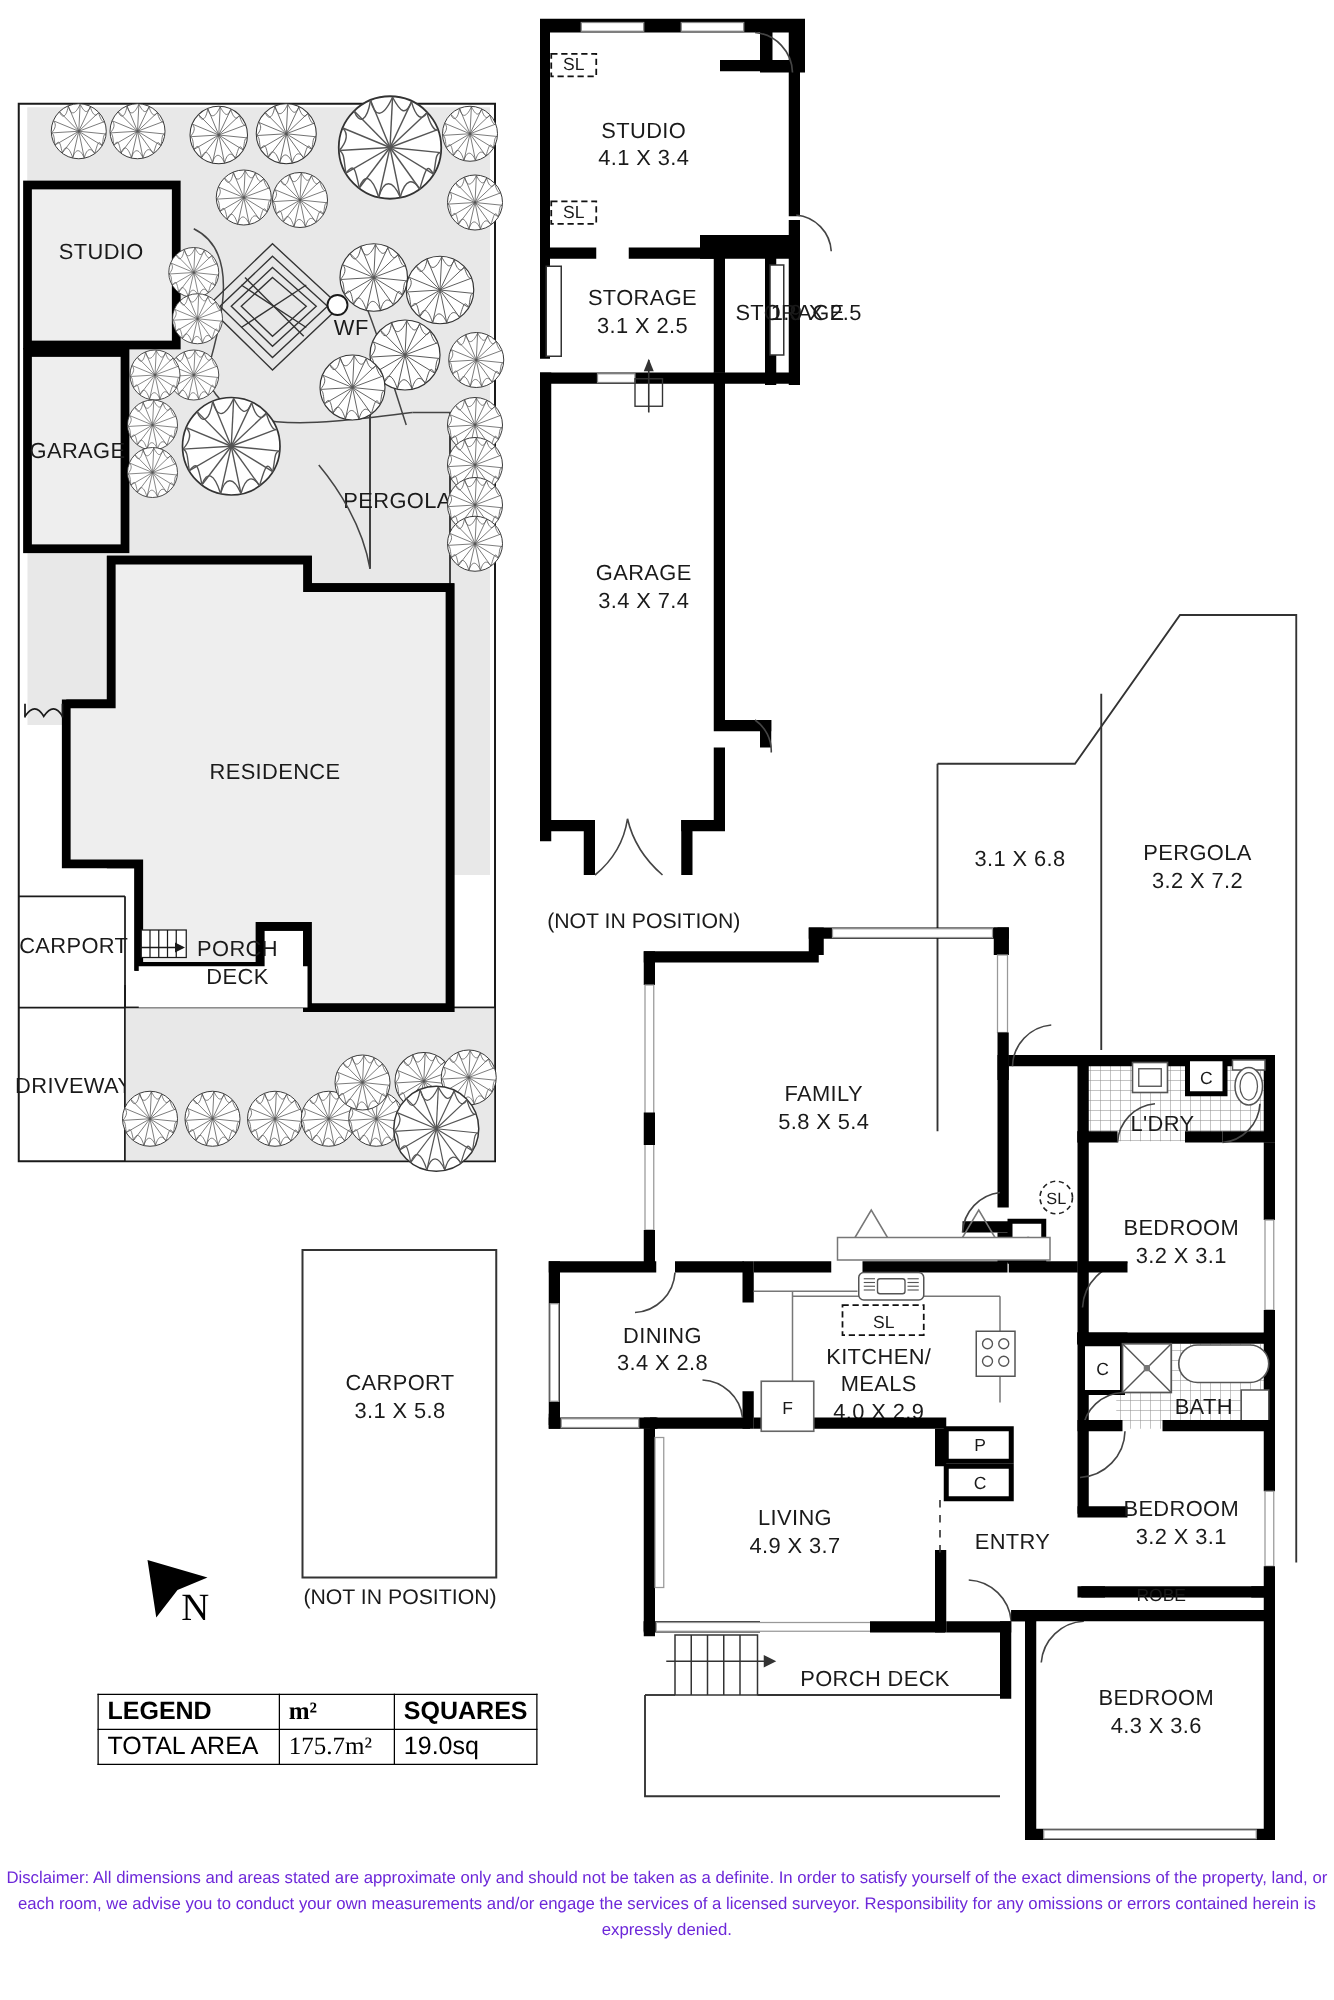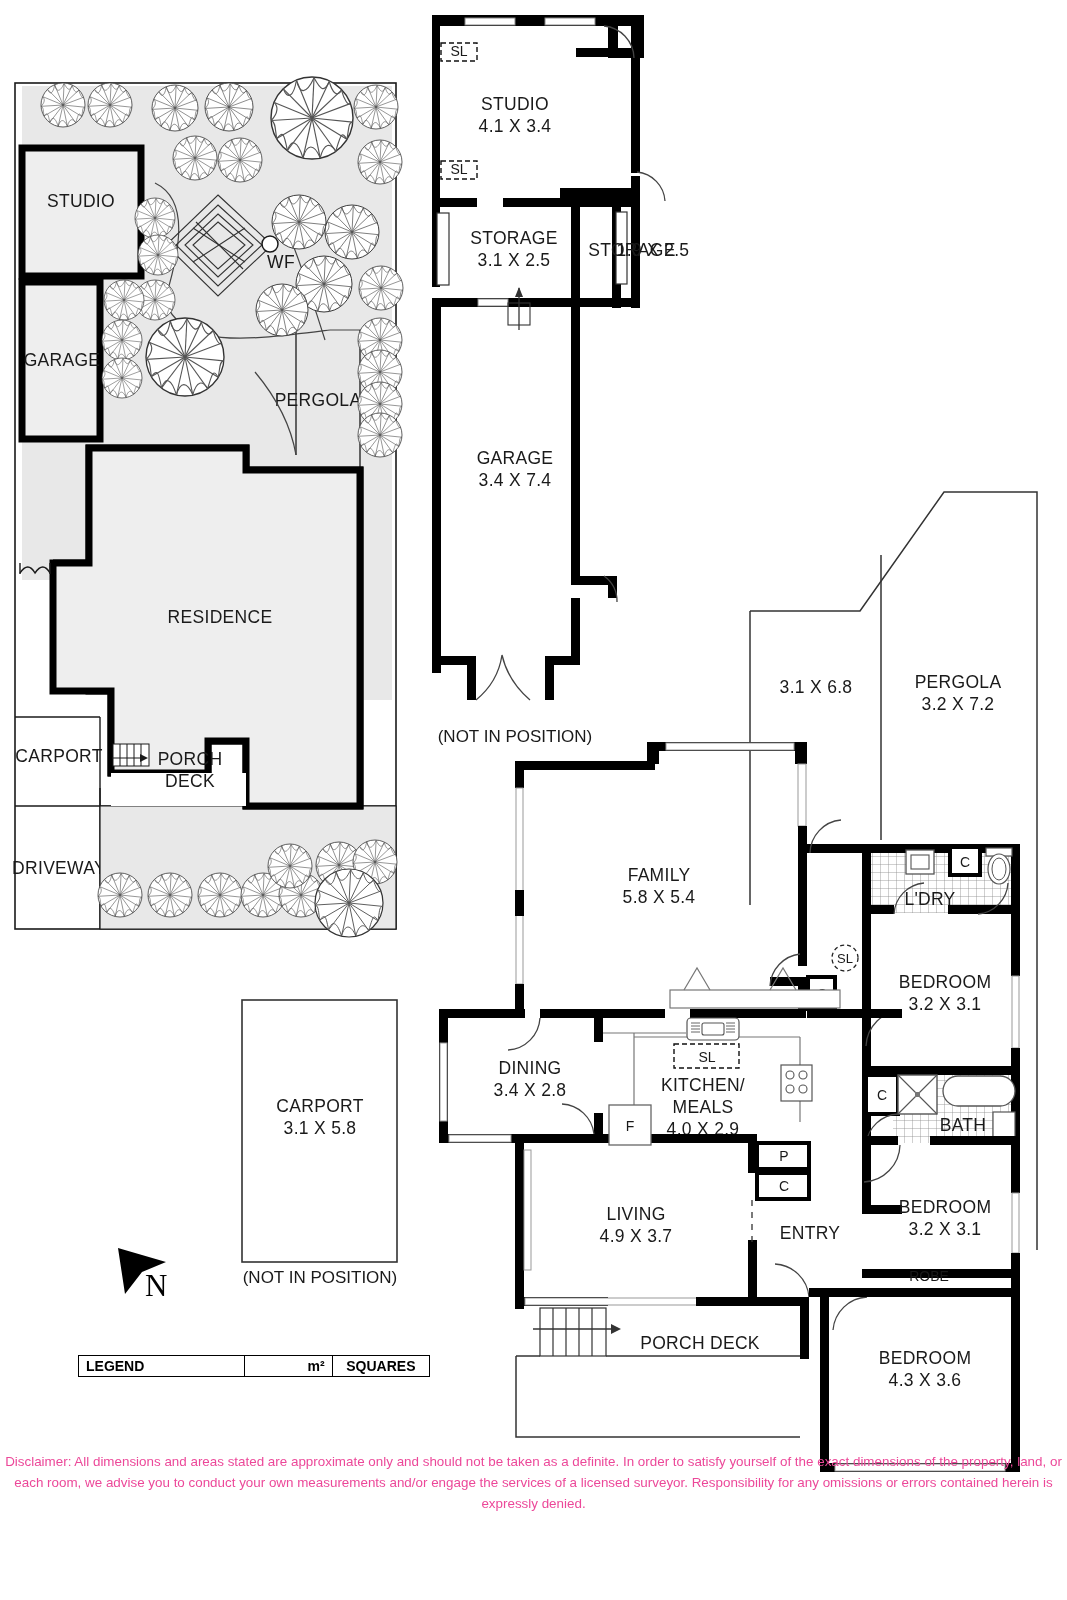--- a/index.html
+++ b/index.html
@@ -9,31 +9,31 @@
   svg{display:block;}
   .lbl{font-family:"Liberation Sans", sans-serif;fill:#1a1a1a;text-anchor:middle;}
   .rm{font-size:17.5px;letter-spacing:.3px;}
   .dim{font-size:17.5px;letter-spacing:.3px;}
   .sm{font-size:14px;}
   .tiny{font-size:13px;}
   .np{font-size:17px;}
   .vert{writing-mode:vertical-rl;}
   
   #legend{position:absolute;left:78px;top:1355px;width:352px;
-          border-collapse:collapse;font-size:14px;}
+          border-collapse:collapse;font-size:20px;}
   #legend td,#legend th{border:1px solid #000;padding:2px 7px;
           font-family:"Liberation Sans", sans-serif;color:#000;}
   #legend th{font-weight:bold;}
   #legend .c1{text-align:left;width:178px;}
-  #legend .c2{text-align:right;width:88px;}
+  #legend .c2{text-align:left;width:88px;font-family:Liberation Serif, serif;}
   #legend .c3{width:86px;}
   #legend tr td.c1{font-weight:normal;}
   #legend thead th.c1{text-align:left;}
-  #disclaimer{position:absolute;left:0;top:1452px;width:1067px;
-      text-align:center;font-size:13.4px;line-height:1.55;color:#ec4899;
+  #disclaimer{position:absolute;left:0;top:1492px;width:1067px;
+      text-align:center;font-size:13.4px;line-height:1.55;color:#6d28d9;
       font-family:"Liberation Sans", sans-serif;}
 </style>
 </head>
 <body>
 
 <div id="stage">
 <svg width="1067" height="1600" viewBox="0 0 1067 1600">
 
   <defs>
 
@@ -523,16 +523,21 @@
 
 <table id="legend">
   <thead>
     <tr>
       <th class="c1">LEGEND</th>
       <th class="c2">m²</th>
       <th class="c3">SQUARES</th>
     </tr>
   </thead>
   <tbody>
+    <tr>
+      <td class="c1">TOTAL AREA</td>
+      <td class="c2">175.7m²</td>
+      <td class="c3">19.0sq</td>
+    </tr>
   </tbody>
 </table>
 
 <div id="disclaimer">Disclaimer: All dimensions and areas stated are approximate only and should not be taken as a definite. In order to satisfy yourself of the exact dimensions of the property, land, or each room, we advise you to conduct your own measurements and/or engage the services of a licensed surveyor. Responsibility for any omissions or errors contained herein is expressly denied.</div>
 
 </body></html>

